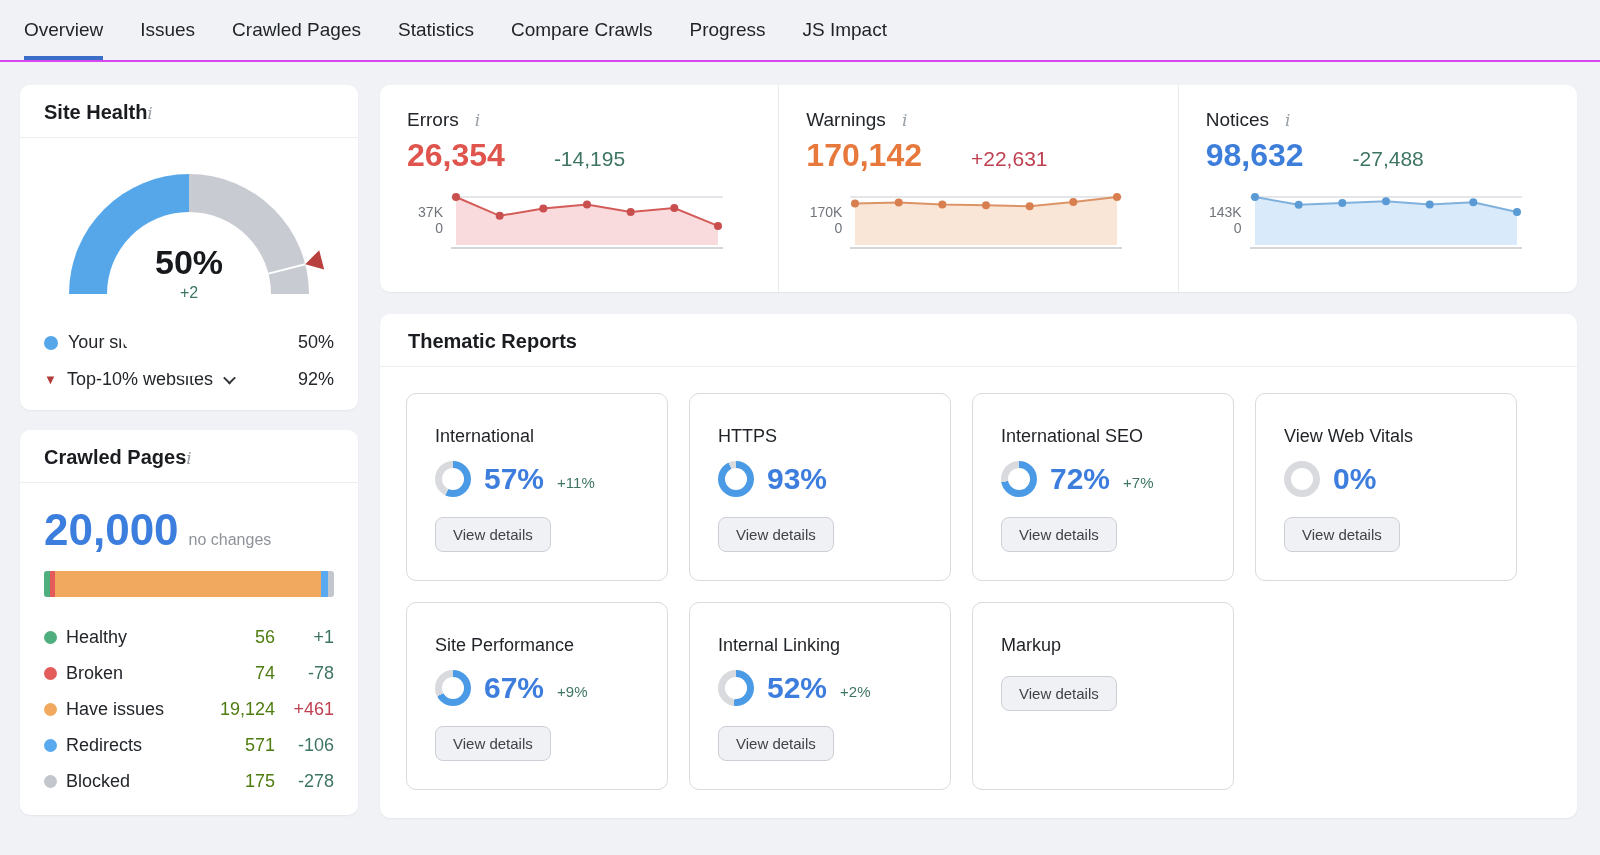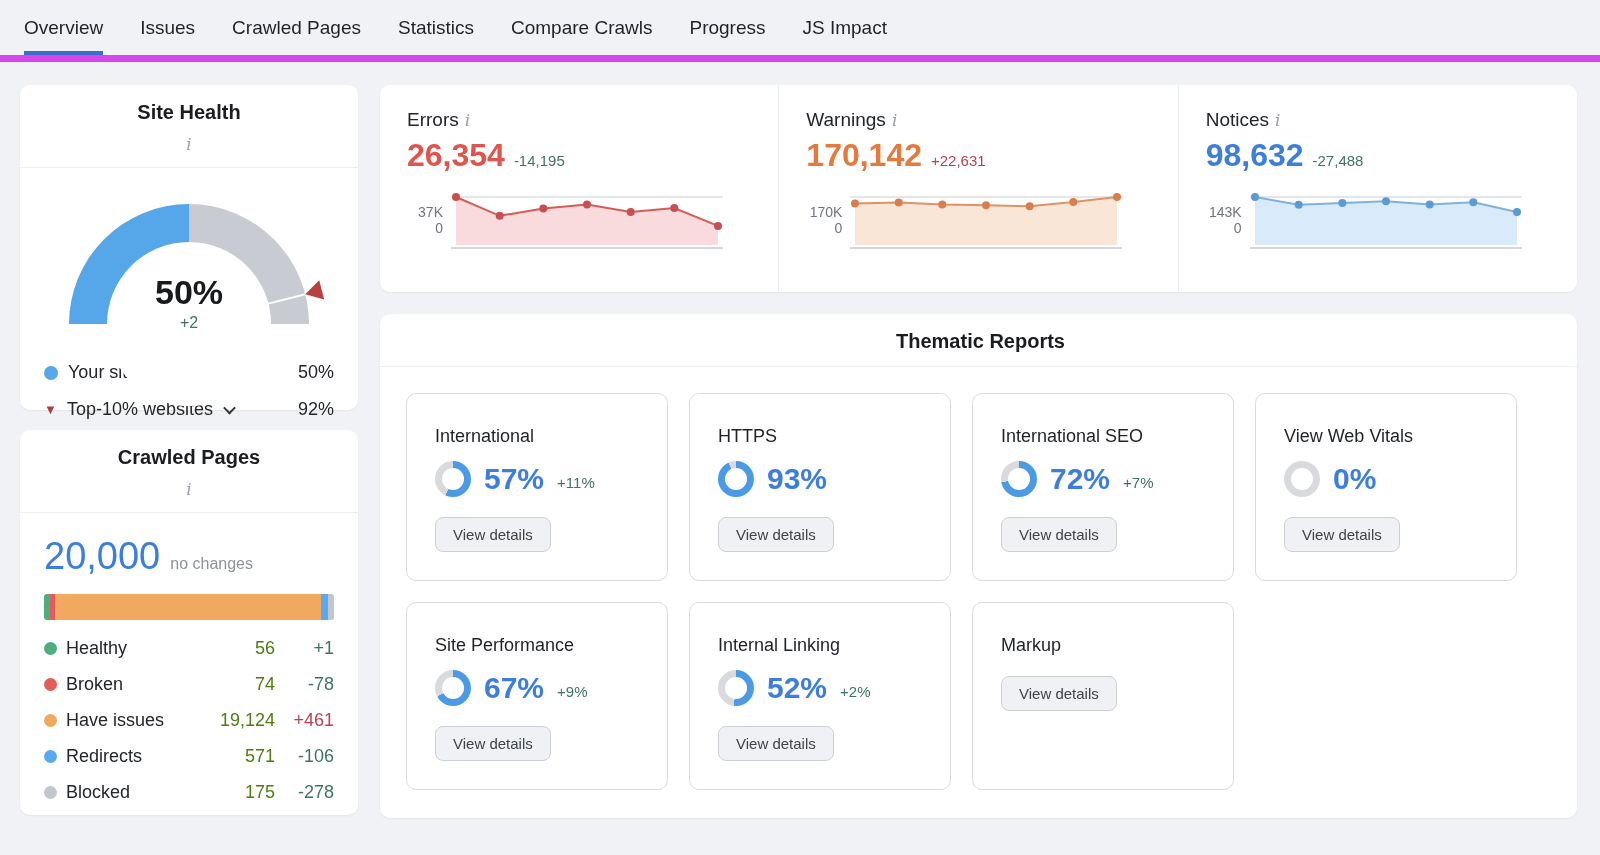--- a/index.html
+++ b/index.html
@@ -1,30 +1,30 @@
 <!DOCTYPE html>
 <html><head>
 <meta charset="utf-8">
 <style>
   * { margin:0; padding:0; box-sizing:border-box; }
   body { font-family:"Liberation Sans","DejaVu Sans",sans-serif; background:#f0f2f6; }
   .page { width:1600px; height:855px; background:#f0f2f6; overflow:hidden; position:relative; }
 
   
-  .nav { height:62px; display:flex; align-items:stretch; gap:37px; padding:0 24px; border-bottom:7px solid #d946ef; }
+  .nav { height:62px; display:flex; align-items:stretch; gap:37px; padding:0 24px; border-bottom:2px solid #d946ef; }
   .tab { display:flex; align-items:center; font-size:19px; color:#1f2226; cursor:pointer; border-bottom:4px solid transparent; padding-top:4px; }
   .tab.active { border-bottom-color:#3a6ec9; }
 
   
   .main { display:flex; gap:22px; padding:23px 23px 0 20px; }
   .left-col { width:338px; flex:none; display:flex; flex-direction:column; gap:20px; }
   .right-col { flex:1; display:flex; flex-direction:column; gap:22px; }
 
   .card { background:#fff; border-radius:10px; box-shadow:0 1px 2px rgba(35,40,60,.06); }
-  .card-header { display:flex; align-items:center; gap:10px; padding:16px 24px 13px; border-bottom:1px solid #edeef2;flex-direction:column; }
+  .card-header { display:flex; align-items:center; padding:16px 24px 13px; border-bottom:1px solid #edeef2; }
   .card-title { font-size:20px; font-weight:bold; color:#1a1c20; }
   .info-icon { font-family:"DejaVu Serif",serif; font-style:italic; font-size:17px; color:#9aa0a8; cursor:pointer; }
 
   
   .gauge-wrap { position:relative; width:240px; height:120px; margin:36px auto 0; }
   .gauge-fill { position:absolute; left:0; top:0; width:240px; height:240px; border-radius:50%; }
   .gauge-hole { position:absolute; left:38px; top:38px; width:164px; height:164px; border-radius:50%; background:#fff; }
   .gauge-marker { position:absolute; left:119px; bottom:0; width:2px; height:120px; transform-origin:bottom center; }
   .gauge-cut { position:absolute; top:0; left:0; width:2px; height:40px; background:#fff; }
   .gauge-tri { position:absolute; top:-17px; left:-9px; width:0; height:0;
@@ -35,39 +35,39 @@
   .sh-legend { margin:30px 24px 0; padding-bottom:20px; }
   .sh-row { display:flex; align-items:center; gap:10px; font-size:18px; color:#23262a; padding:8px 0; }
   .sh-val { margin-left:auto; }
   .dot { width:14px; height:14px; border-radius:50%; flex:none; }
   .tri-glyph { color:#b23b3b; font-size:13px; flex:none; }
   .chev { width:9px; height:9px; border-right:2px solid #33363a; border-bottom:2px solid #33363a; transform:rotate(45deg) translate(-1px,-1px); margin-left:2px; flex:none; cursor:pointer; }
 
   
   .cp-body { padding:22px 24px 20px; }
   .cp-total-row { display:flex; align-items:baseline; gap:10px; }
-  .cp-total { font-size:38px; font-weight:normal; color:#3c7ede; }
+  .cp-total { font-size:44px; font-weight:bold; color:#3c7ede; }
   .cp-note { font-size:16px; color:#8e939a; }
   .stackbar { display:flex; height:26px; border-radius:3px; overflow:hidden; margin-top:16px; }
-  .cp-legend { margin-top:10px; }
+  .cp-legend { margin-top:22px; }
   .cp-row { display:flex; align-items:center; gap:9px; font-size:18px; padding:7.5px 0; color:#23262a; }
   .cp-row .dot { width:13px; height:13px; }
   .cp-val { margin-left:auto; color:#4d7c0f; min-width:62px; text-align:right; }
   .cp-delta { min-width:50px; text-align:right; }
   [data-tone="green"] { color:#3e7562; }
   [data-tone="red"]   { color:#bf4050; }
 
   
   .stats-card { height:207px; display:flex; }
   .stat-col { flex:1; padding:24px 20px 0 27px; }
   .stat-col + .stat-col { border-left:1px solid #e8eaee; }
-  .stat-head { display:flex; align-items:center; gap:6px; font-size:19px; color:#22252a; }
+  .stat-head { display:flex; align-items:center; gap:16px; font-size:19px; color:#22252a; }
   .stat-numrow { display:flex; align-items:baseline; gap:9px; margin-top:6px; }
   .stat-num { font-size:32px; font-weight:bold; }
-  .stat-delta { font-size:15px; }
+  .stat-delta { font-size:21px;margin-left:40px; }
   .sparkrow { display:flex; margin-top:16px; }
   .spark-ylabels { width:44px; flex:none; display:flex; flex-direction:column; justify-content:center; align-items:flex-end; padding:0 8px 0 0; font-size:14px; color:#6f747b; height:60px; }
   .spark { width:272px; height:60px; }
 
   
   .thematic-card { height:504px; }
   .them-body { padding:26px 26px 0; display:flex; flex-wrap:wrap; gap:21px; }
   .report-card { width:262px; height:188px; border:1px solid #d9dbe0; border-radius:10px; padding:32px 28px 0; background:#fff; }
   .report-label { font-size:18px; color:#1f2226; }
   .metric-row { display:flex; align-items:center; gap:13px; margin-top:14px; }

